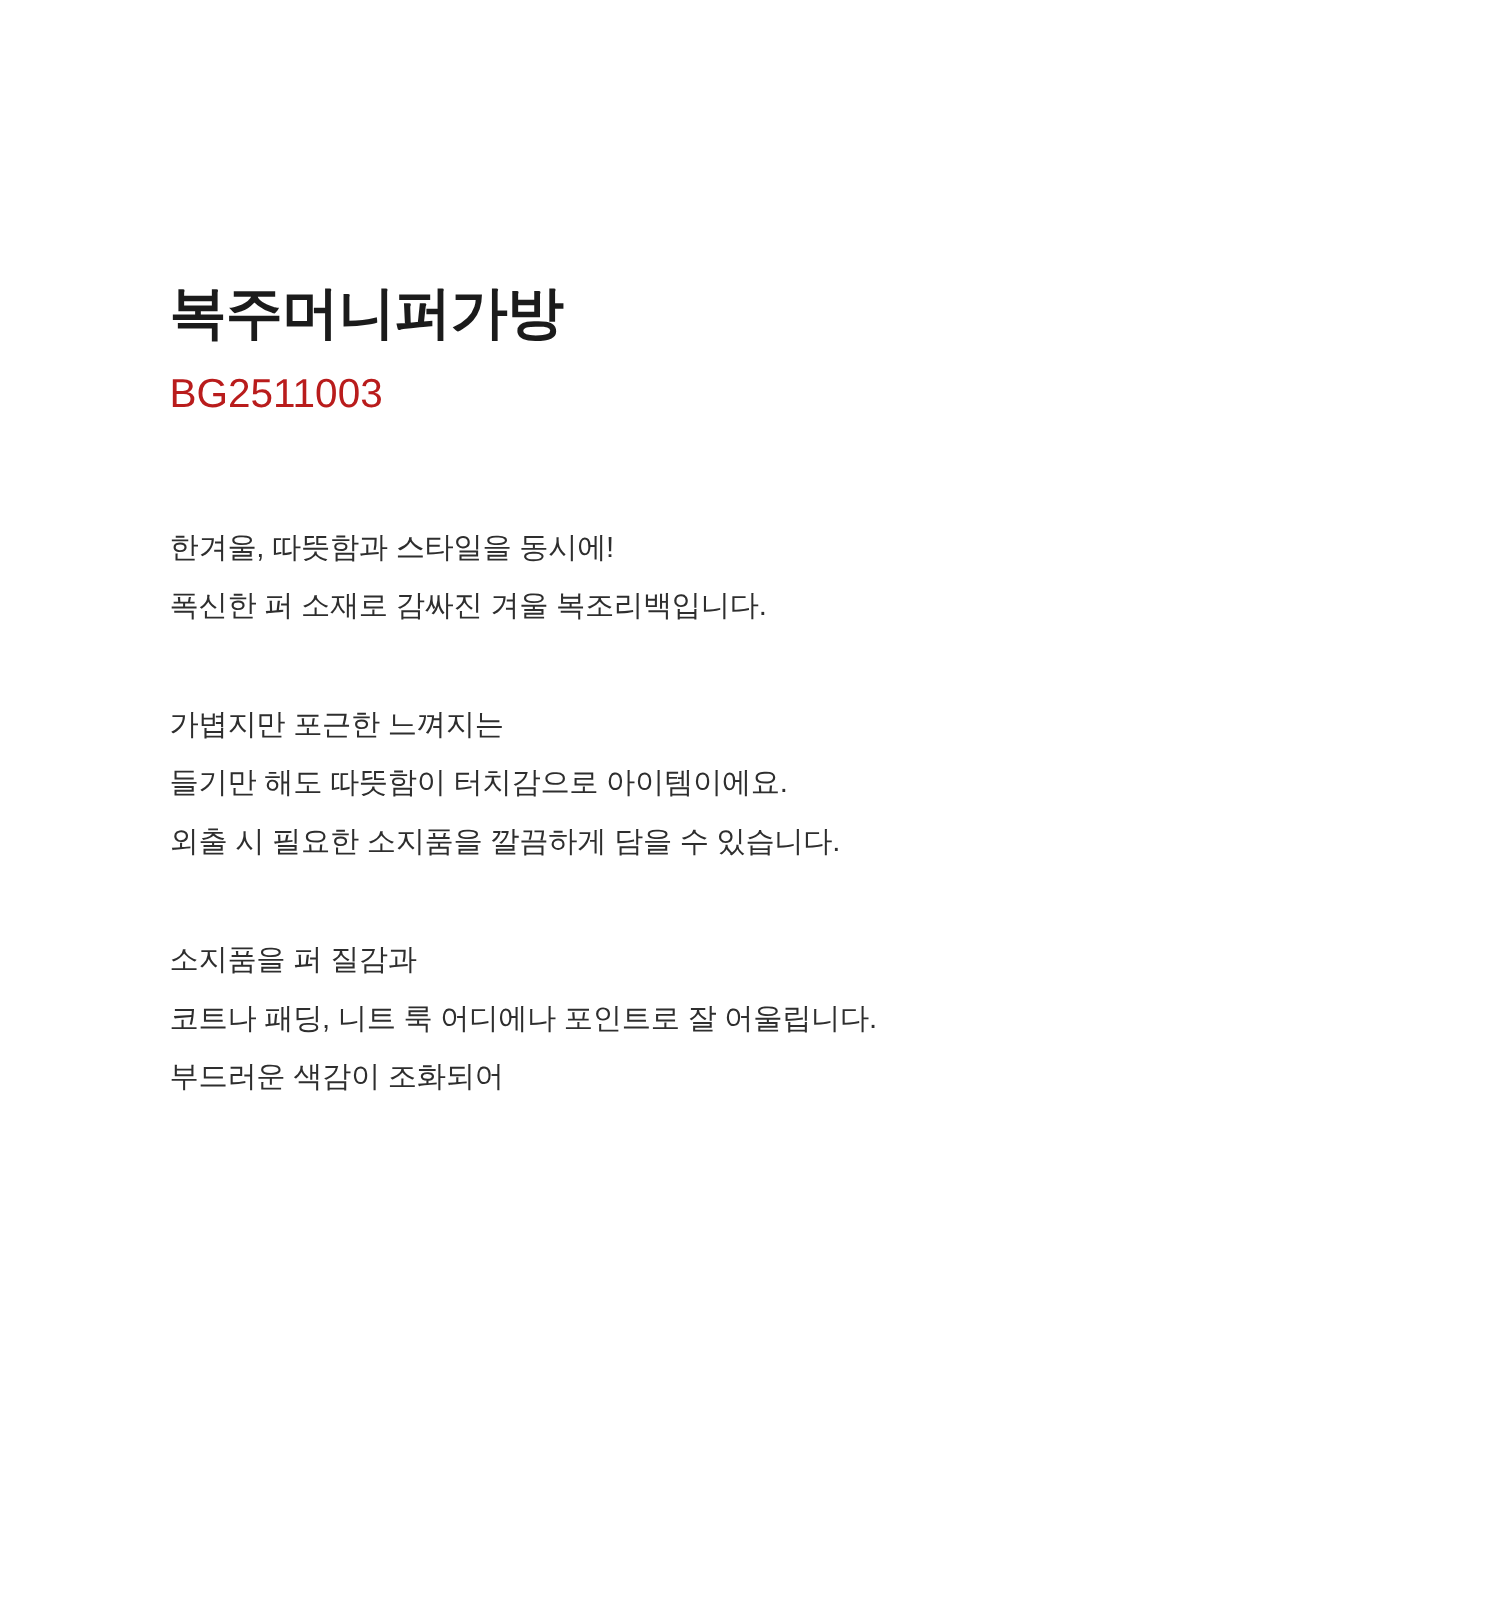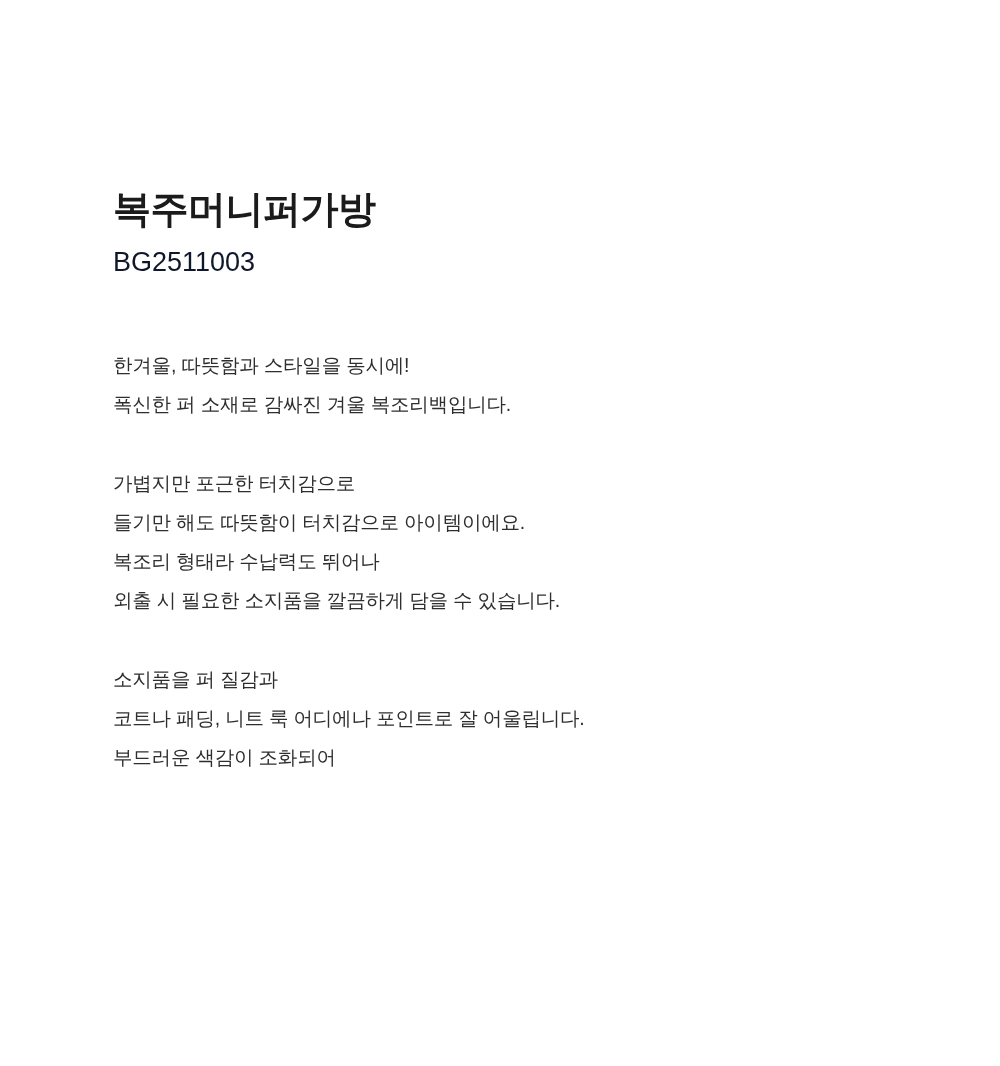--- a/index.html
+++ b/index.html
@@ -32,21 +32,21 @@
     font-weight: 700;
     color: #1b1b1b;
     letter-spacing: -0.5px;
     line-height: 1.25;
     margin: 0;
     padding: 0;
   }
   .product-code {
     font-size: 27px;
     font-weight: 400;
-    color: #0f172a;
+    color: #b91c1c;
     letter-spacing: 0px;
     line-height: 1.3;
     margin: 11px 0 0 0;
     padding: 0;
   }
   .description {
     margin-top: 66px;
   }
   .desc-block {
     margin: 0 0 40px 0;
@@ -73,23 +73,22 @@
 
     <div class="product-code">BG2511003</div>
 
     <div class="description">
 
     <div class="desc-block">
           <div class="desc-line">한겨울, 따뜻함과 스타일을 동시에!</div>
           <div class="desc-line">폭신한 퍼 소재로 감싸진 겨울 복조리백입니다.</div>
         </div>
         <div class="desc-block">
-          <div class="desc-line">가볍지만 포근한 터치감으로</div>
+          <div class="desc-line">가볍지만 포근한 느껴지는</div>
           <div class="desc-line">들기만 해도 따뜻함이 터치감으로 아이템이에요.</div>
-          <div class="desc-line">복조리 형태라 수납력도 뛰어나</div>
           <div class="desc-line">외출 시 필요한 소지품을 깔끔하게 담을 수 있습니다.</div>
         </div>
         <div class="desc-block">
           <div class="desc-line">소지품을 퍼 질감과</div>
           <div class="desc-line">코트나 패딩, 니트 룩 어디에나 포인트로 잘 어울립니다.</div>
           <div class="desc-line">부드러운 색감이 조화되어</div>
         </div>
       </div>
 
   </div>

